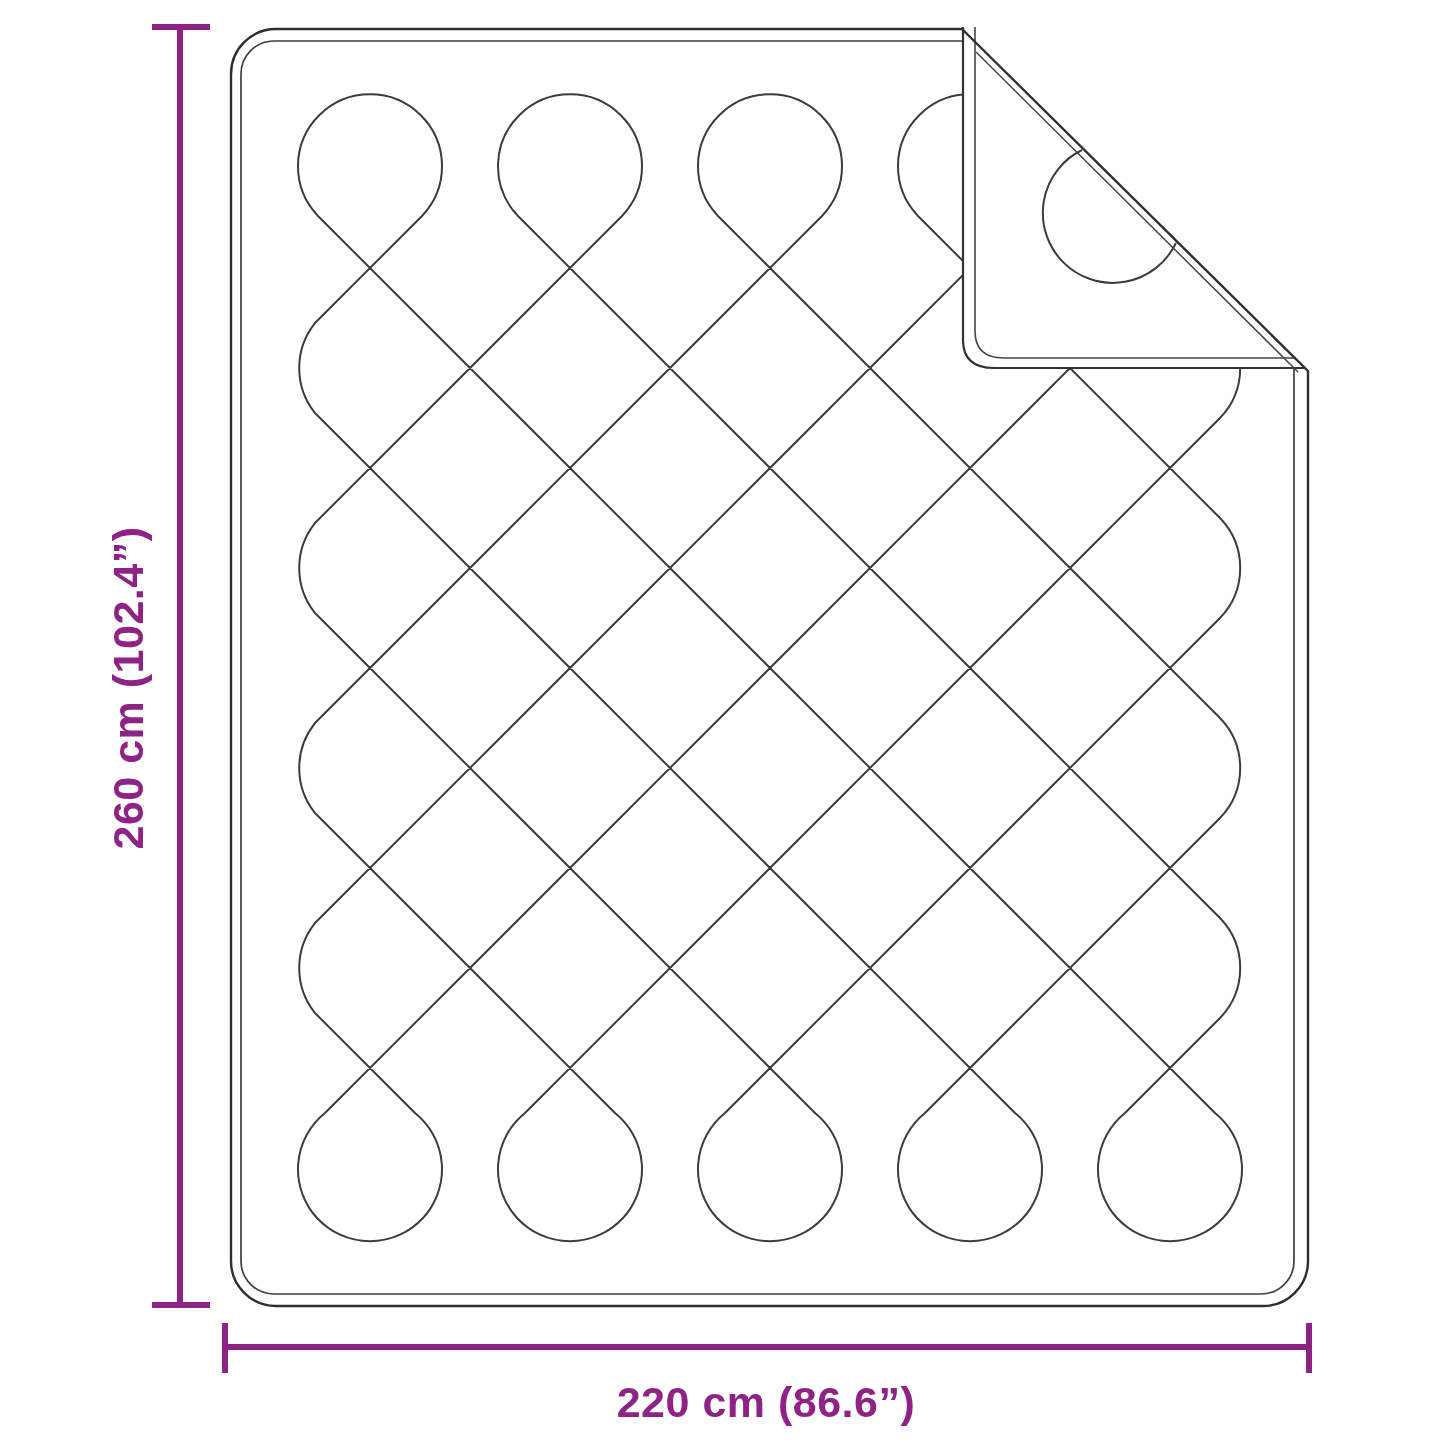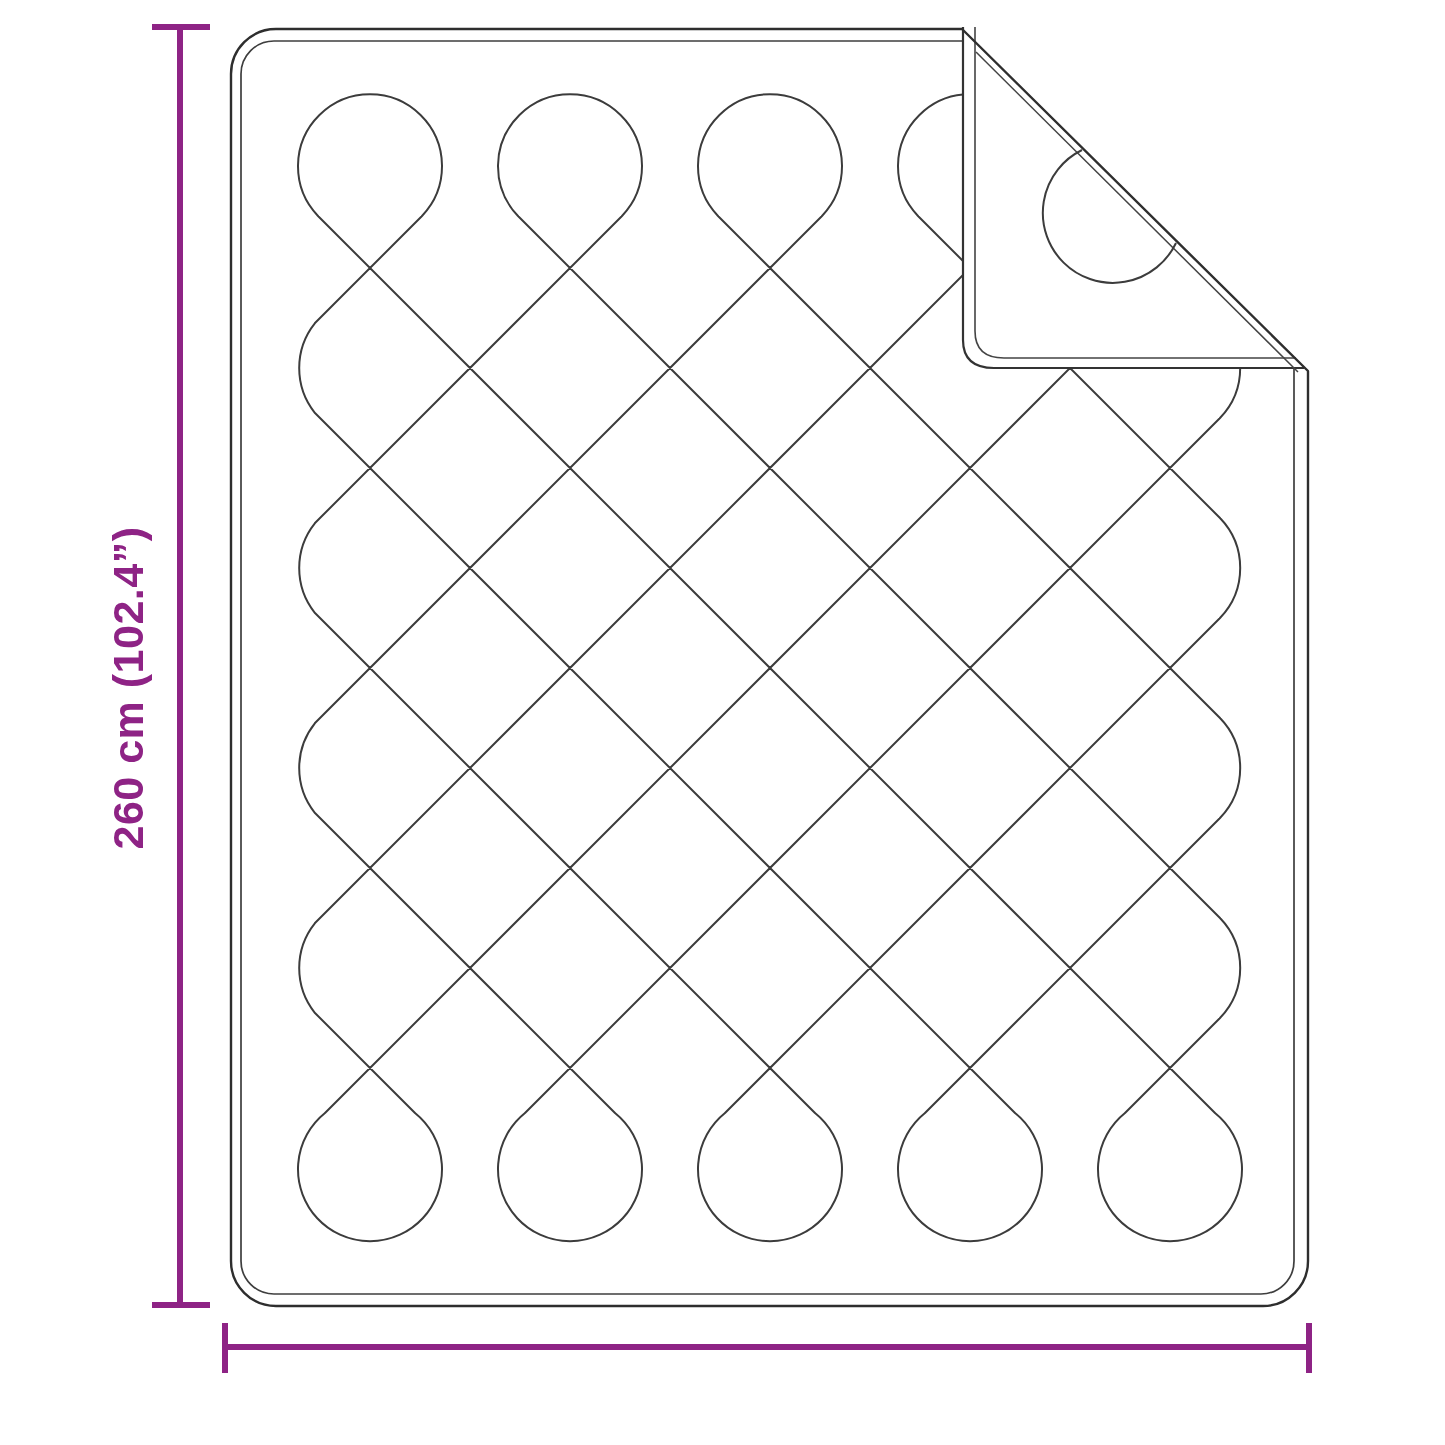--- a/index.html
+++ b/index.html
@@ -59,14 +59,15 @@
     <div class="dim-part" style="left:177px;top:28px;width:6px;height:1276px;"></div>
     <div class="dim-part" style="left:152px;top:1302px;width:58px;height:6px;"></div>
   </div>
   <div class="dim-label vertical" style="left:128px;top:688px;">260 cm (102.4”)</div>
 
   <div>
     <div class="dim-part" style="left:222px;top:1323px;width:6px;height:50px;"></div>
     <div class="dim-part" style="left:226px;top:1344px;width:1082px;height:6px;"></div>
     <div class="dim-part" style="left:1306px;top:1323px;width:6px;height:50px;"></div>
   </div>
+  <div class="dim-label" style="left:766px;top:1402px;">220 cm (86.6”)</div>
 
 </div>
 
 </body></html>

